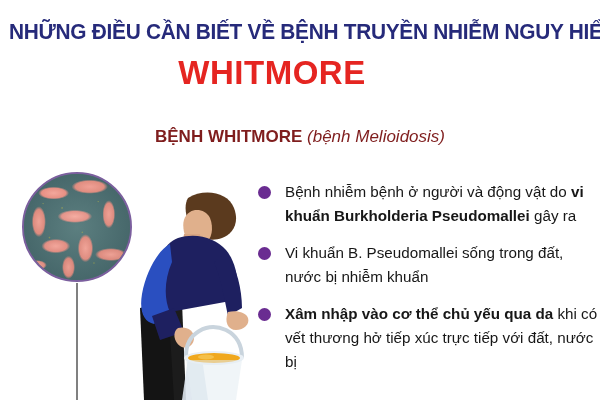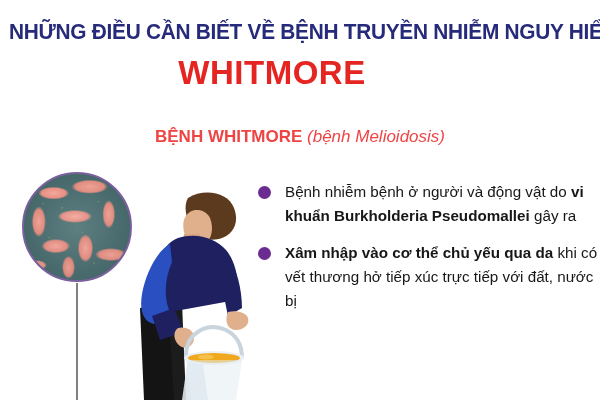--- a/index.html
+++ b/index.html
@@ -50,21 +50,21 @@
   }
 
   
   .section-heading {
     position: absolute;
     left: 0;
     top: 127px;
     width: 600px;
     text-align: center;
     font-size: 17px;
-    color: #ef4444;
+    color: #7f1d1d;
     white-space: nowrap;
   }
   .section-heading .bold {
     font-weight: bold;
   }
   .section-heading .ital {
     font-style: italic;
     font-weight: normal;
   }
 
@@ -210,20 +210,24 @@
     </svg>
   </div>
 
   <div class="bullets">
 
     <div class="bullet-row">
       <span class="bullet-dot"></span>
       <span class="bullet-text"><span>Bệnh nhiễm bệnh ở người và động vật do </span><span class="b">vi khuẩn Burkholderia Pseudomallei</span><span> gây ra</span></span>
     </div>
 
+    <div class="bullet-row">
+      <span class="bullet-dot"></span>
+      <span class="bullet-text"><span>Vi khuẩn B. Pseudomallei sống trong đất, nước bị nhiễm khuẩn</span></span>
+    </div>
 
     <div class="bullet-row">
       <span class="bullet-dot"></span>
       <span class="bullet-text"><span class="b">Xâm nhập vào cơ thể chủ yếu qua da</span><span> khi có vết thương hở tiếp xúc trực tiếp với đất, nước bị</span></span>
     </div>
 
   </div>
 
 </div>
 

